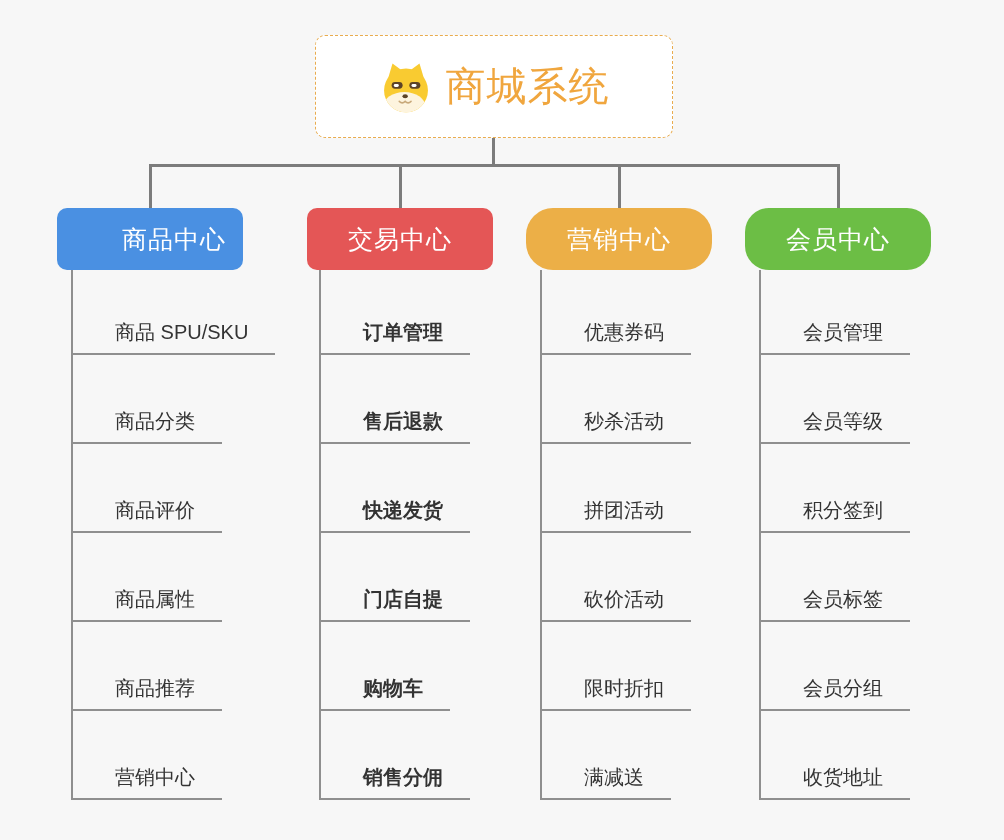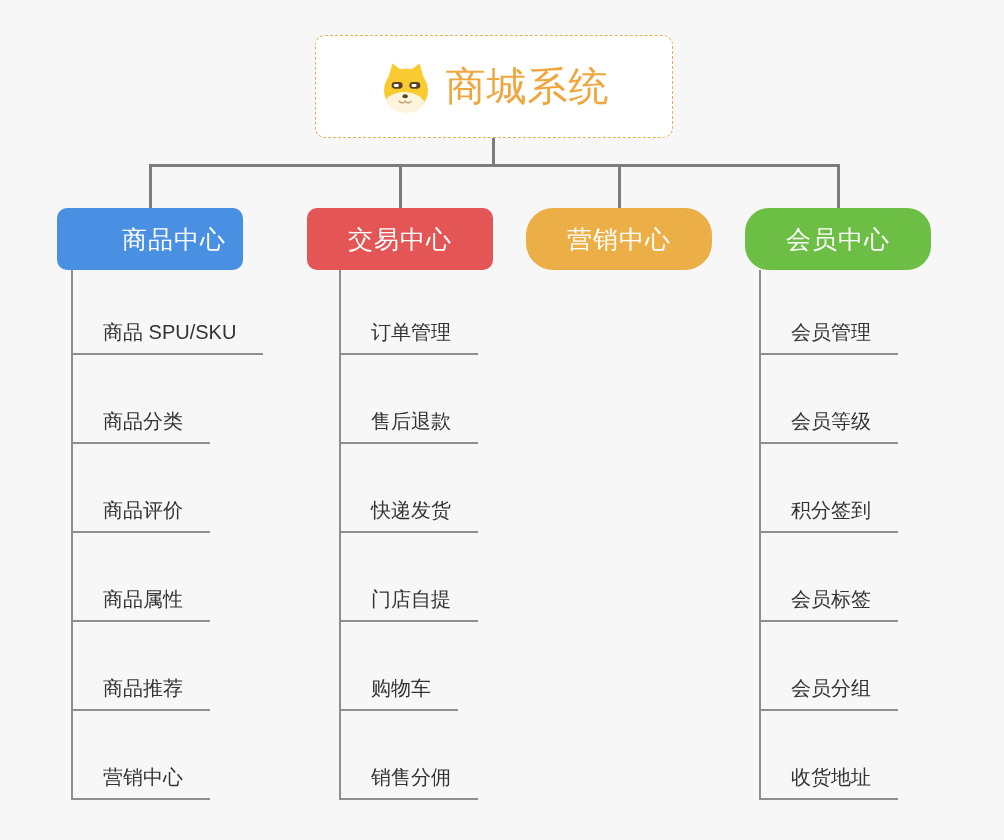--- a/index.html
+++ b/index.html
@@ -58,30 +58,30 @@
   .children {
     position: absolute; top: 270px; height: 530px;
   }
   .children::before {               
     content: "";
     position: absolute; left: 0; top: 0;
     width: 2px; height: 530px;
     background: #8F8F8F;
   }
   .col-0 { left: 71px;  }
-  .col-1 { left: 339px; }
+  .col-1 { left: 319px; font-weight: bold; }
   .col-2 { left: 540px; }
   .col-3 { left: 759px; font-family: Liberation Mono, monospace; }
 
   .leaf {
     display: flex; align-items: flex-end;
     width: fit-content;
     height: 44px; box-sizing: border-box;
     margin-top: 45px;
-    padding: 0 27px 7px 32px;
+    padding: 0 27px 7px 44px;
     border-bottom: 2px solid #8F8F8F;
     font-size: 20px; color: #333333;
     white-space: nowrap;
   }
   .leaf:first-child { margin-top: 41px; }
 </style>
 </head>
 <body>
 
 <div class="canvas">
@@ -130,20 +130,28 @@
 
   <div class="children col-1">
     <div class="leaf">订单管理</div>
     <div class="leaf">售后退款</div>
     <div class="leaf">快递发货</div>
     <div class="leaf">门店自提</div>
     <div class="leaf">购物车</div>
     <div class="leaf">销售分佣</div>
   </div>
 
+  <div class="children col-2">
+    <div class="leaf">优惠券码</div>
+    <div class="leaf">秒杀活动</div>
+    <div class="leaf">拼团活动</div>
+    <div class="leaf">砍价活动</div>
+    <div class="leaf">限时折扣</div>
+    <div class="leaf">满减送</div>
+  </div>
 
   <div class="children col-3">
     <div class="leaf">会员管理</div>
     <div class="leaf">会员等级</div>
     <div class="leaf">积分签到</div>
     <div class="leaf">会员标签</div>
     <div class="leaf">会员分组</div>
     <div class="leaf">收货地址</div>
   </div>
 

